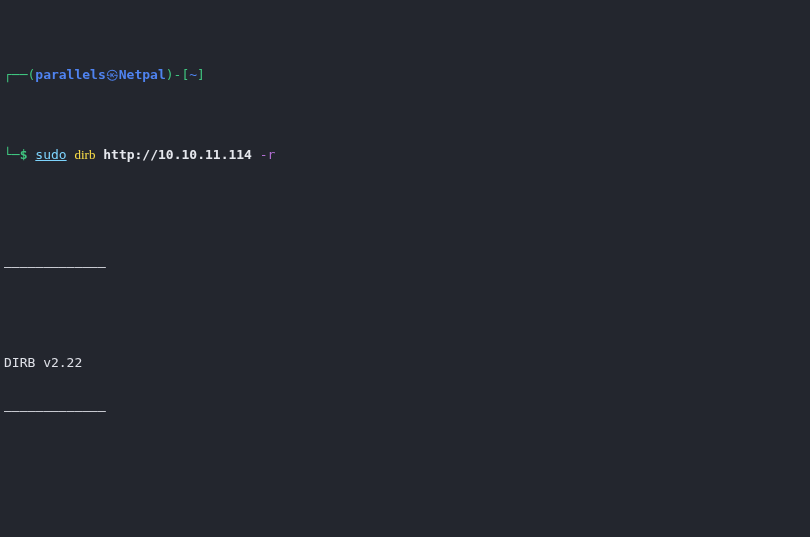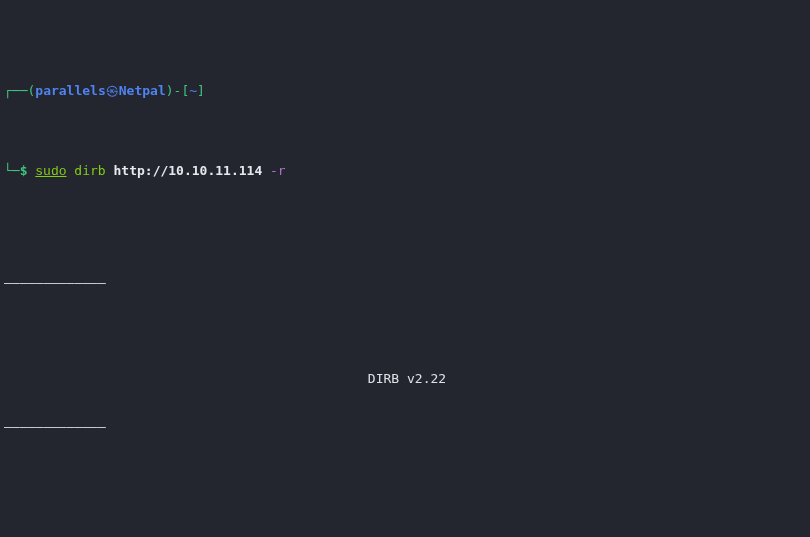--- a/index.html
+++ b/index.html
@@ -15,47 +15,46 @@
     font-family: "DejaVu Sans Mono", "Liberation Mono", monospace;
   }
   #terminal {
     width: 810px;
     height: 537px;
     background: #23262e;
     color: #dfe1e8;
     font-family: "DejaVu Sans Mono", "Liberation Mono", monospace;
     font-size: 13px;
     line-height: 16px;
-    padding: 19px 0 0 4px;
+    padding: 3px 0 0 4px;
     box-sizing: border-box;
     white-space: pre;
     overflow: hidden;
   }
   .line {
     height: 16px;
     white-space: pre;
     font-size: 13px;
     line-height: 16px;
   }
   .line.blank { color: transparent; }
 
   
   .pgreen  { color: #3fc47f; }
   .pblue   { color: #4f83f0; font-weight: bold; }
   .pblue-n { color: #4f83f0; }
   .cmd-sudo {
-    color: #84cc16;
+    color: #7dd3fc;
     text-decoration: underline;
-    font-family: Liberation Mono, monospace;
   }
-  .cmd-name { color: #84cc16; }
+  .cmd-name { color: #fde047; font-family: Liberation Serif, serif; }
   .cmd-arg  { color: #e6e8ee; font-weight: bold; }
   .cmd-flag { color: #b36fd4; }
   .dollar   { color: #3fc47f; font-weight: bold; }
-  .out      { color: #dfe1e8; text-align: center; }
+  .out      { color: #dfe1e8; }
   .sep      { color: #dfe1e8; }
 </style>
 </head>
 <body>
 
 <div id="terminal">
 
   
   <div class="line"><span class="pgreen">┌──</span><span class="pgreen">(</span><span class="pblue">parallels</span><span class="pblue-n">㉿</span><span class="pblue">Netpal</span><span class="pgreen">)</span><span class="pgreen">-</span><span class="pgreen">[</span><span class="pblue-n">~</span><span class="pgreen">]</span></div>
 

